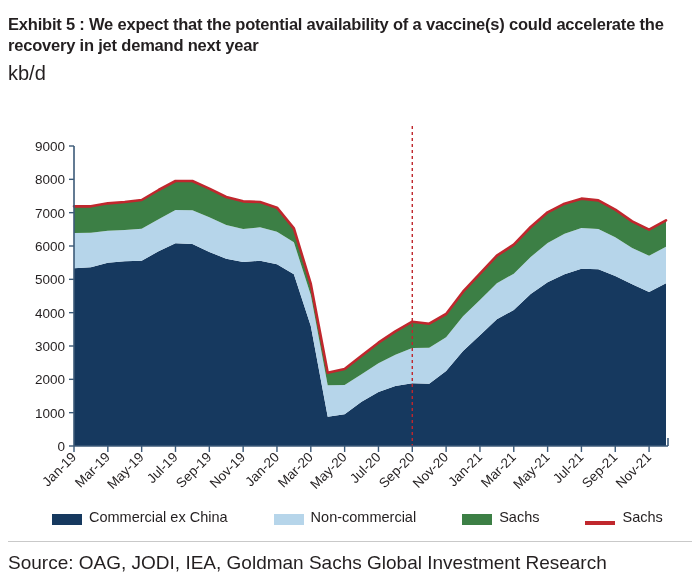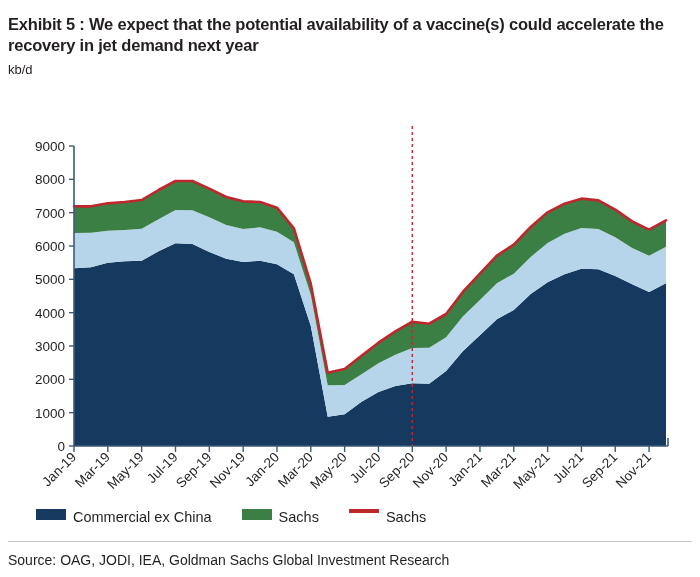--- a/index.html
+++ b/index.html
@@ -28,21 +28,21 @@
   }
   .title-text {
     font-size: 16.5px;
     font-weight: bold;
     line-height: 1.28;
     letter-spacing: -0.2px;
     color: #231f20;
   }
   .unit-text {
     margin-top: 6px;
-    font-size: 13px;
+    font-size: 20px;
     font-weight: normal;
     color: #231f20;
   }
   .chart-wrap {
     position: absolute;
     left: 0;
     top: 118px;
     width: 700px;
     height: 410px;
   }
@@ -86,22 +86,23 @@
     top: 497px;
     width: 700px;
     height: 24px;
     display: flex;
     align-items: center;
     padding-left: 36px;
     box-sizing: border-box;
   }
   .legend-item {
     display: flex;
-    align-items: flex-start;
+    align-items: flex-end;
     margin-right: 30px;
+    margin-left: 16px;
   }
   .legend-swatch {
     width: 30px;
     height: 11px;
     margin-right: 7px;
     flex: none;
   }
   .legend-swatch.line {
     height: 4px;
   }
@@ -115,21 +116,21 @@
     left: 8px;
     top: 533px;
     width: 684px;
     height: 1px;
     background: #c9c9c9;
   }
   .source-text {
     position: absolute;
     left: 8px;
     top: 544px;
-    font-size: 14px;
+    font-size: 19px;
     color: #231f20;
   }
 </style>
 </head>
 <body>
 
 <div id="exhibit">
 
   <div class="title-block">
     <div class="title-text">Exhibit 5 : We expect that the potential availability of a vaccine(s) could accelerate the recovery in jet demand next year</div>
@@ -206,20 +207,24 @@
         </g>
     </svg>
   </div>
 
   <div class="legend">
       <div class="legend-item">
         <span class="legend-swatch" style="background: rgb(22, 57, 95);"></span>
         <span class="legend-label">Commercial ex China</span>
       </div>
       <div class="legend-item">
+        <span class="legend-swatch" style="background: rgb(182, 213, 234);"></span>
+        <span class="legend-label">Non-commercial</span>
+      </div>
+      <div class="legend-item">
         <span class="legend-swatch" style="background: rgb(60, 127, 69);"></span>
         <span class="legend-label">Sachs</span>
       </div>
       <div class="legend-item">
         <span class="legend-swatch line" style="background: rgb(192, 39, 45);"></span>
         <span class="legend-label">Sachs</span>
       </div>
     </div>
 
   <div class="source-rule"></div>

